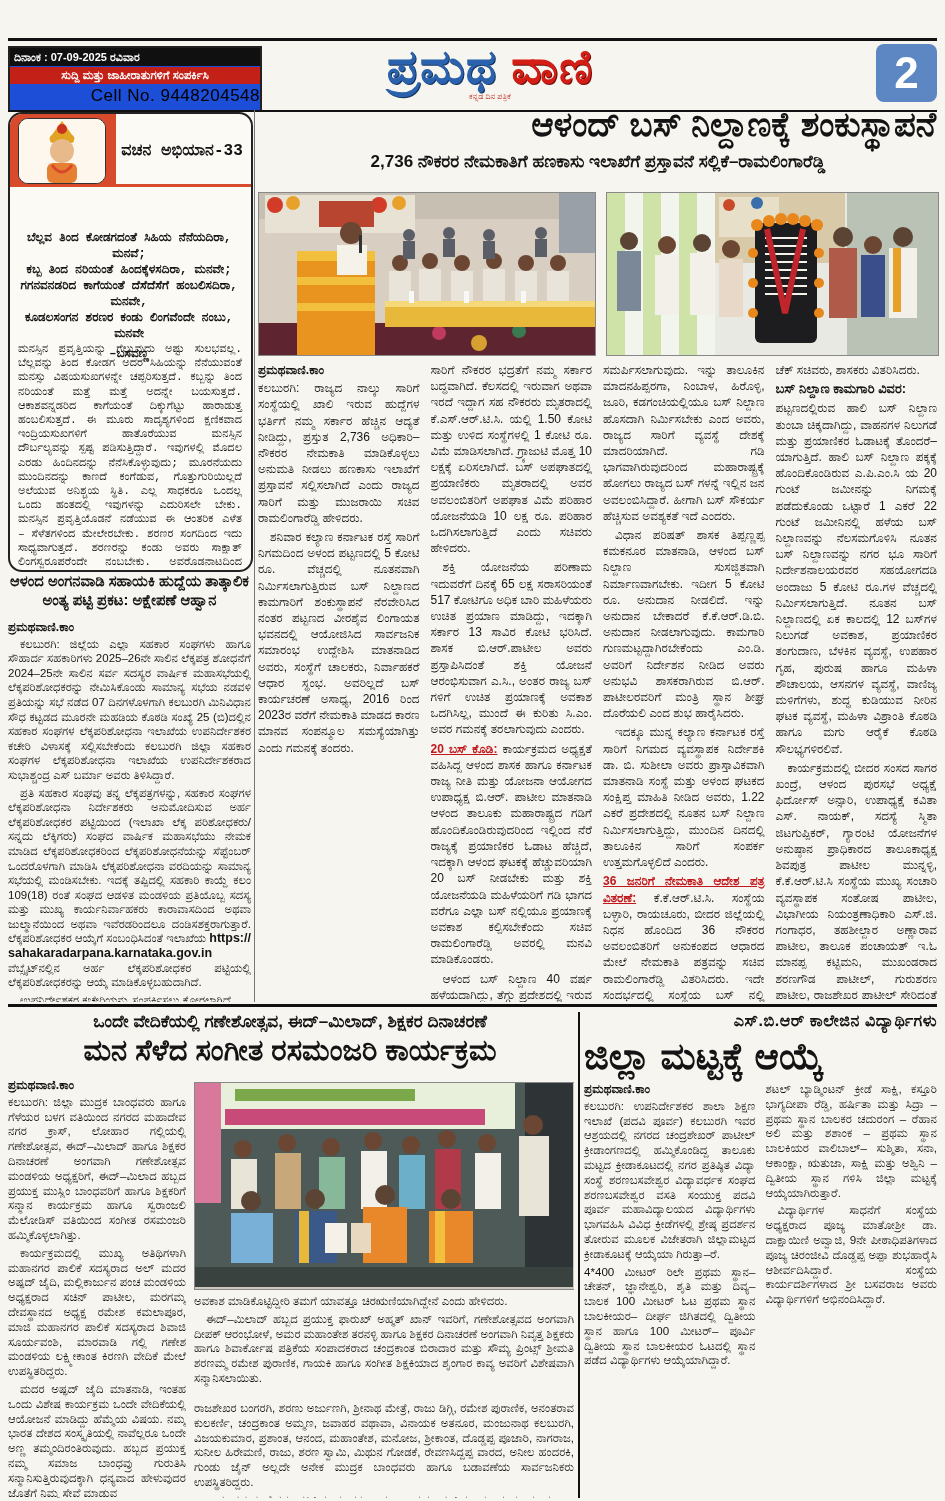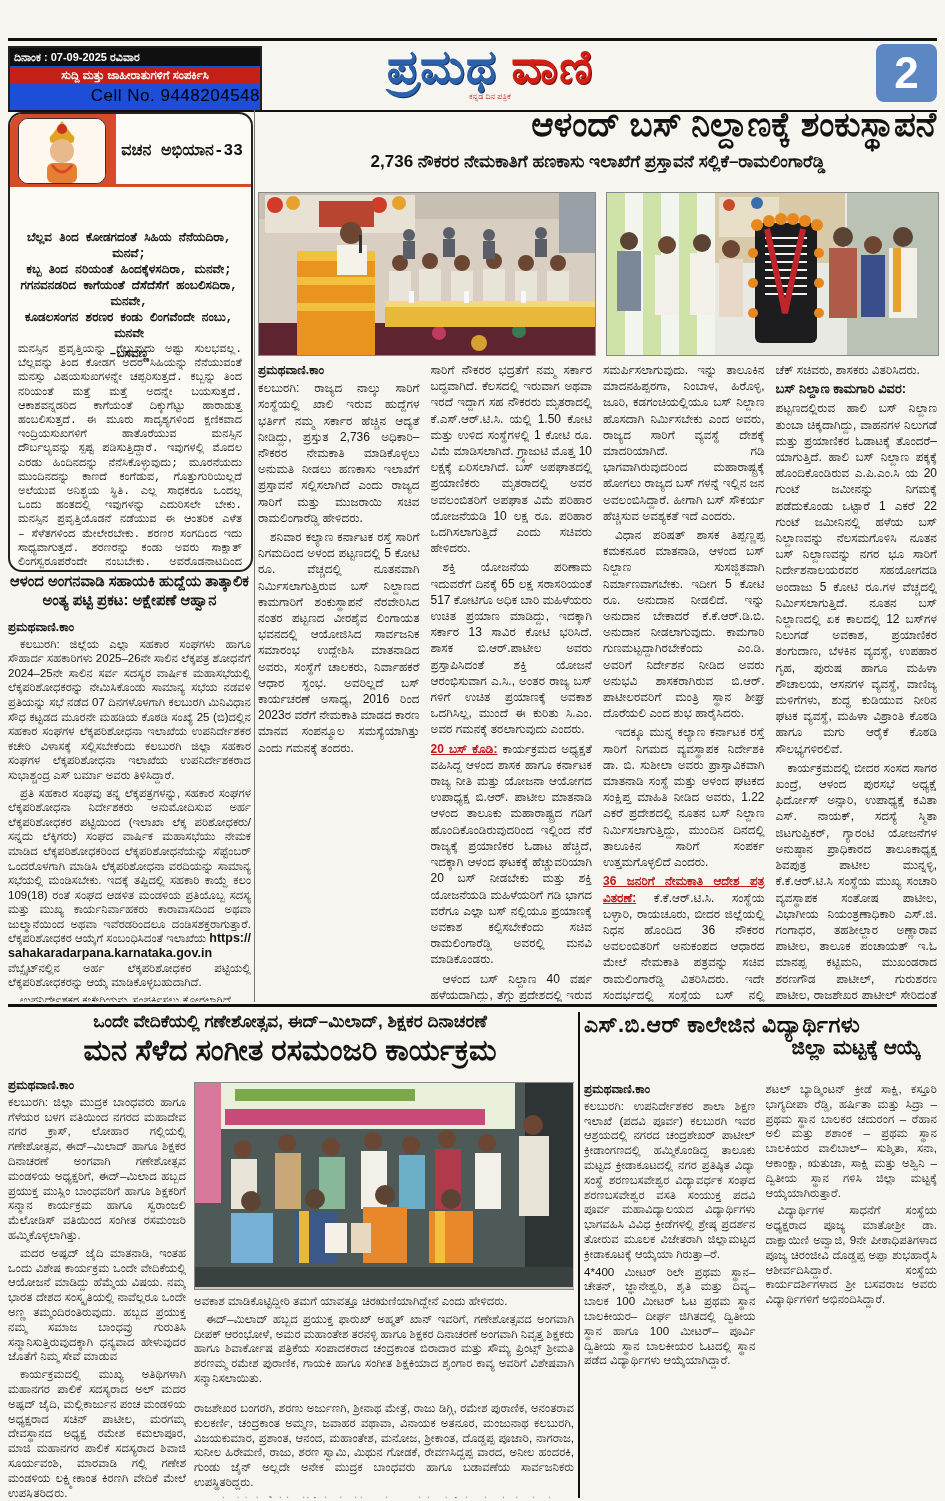--- a/index.html
+++ b/index.html
@@ -60,22 +60,22 @@
   .divider{left:8px;top:1004px;width:929px;height:3px;background:#111;}
   .bl-kicker{left:8px;top:1012px;width:564px;text-align:center;font-size:17px;font-weight:bold;}
   .bl-head{left:8px;top:1034px;width:564px;text-align:center;font-size:29px;font-weight:bold;}
   .bl-row{left:8px;top:1078px;width:566px;height:420px;overflow:hidden;}
   .bl-col1{position:absolute;left:0;top:0;width:178px;height:420px;font-size:11.6px;line-height:14.8px;
            text-align:justify;overflow:hidden;}
   .bl-photo{position:absolute;left:186px;top:4px;width:380px;height:206px;}
   .bl-lower{position:absolute;left:186px;top:216px;width:380px;height:204px;display:flex;gap:10px;overflow:hidden;flex-direction:column;}
   .bl-lcol{flex:1;font-size:11.6px;line-height:14.8px;text-align:justify;overflow:hidden;}
   .vrule-bottom{left:578px;top:1012px;width:2px;height:486px;background:#111;}
-  .br-kicker{left:584px;top:1012px;width:353px;text-align:left;font-size:22px;font-weight:bold;letter-spacing:.5px;}
-  .br-head{left:568px;top:1036px;width:353px;text-align:right;font-size:20px;font-weight:bold;}
+  .br-kicker{left:584px;top:1012px;width:353px;text-align:right;font-size:16px;font-weight:bold;letter-spacing:.5px;}
+  .br-head{left:584px;top:1036px;width:353px;text-align:left;font-size:37px;font-weight:bold;}
   .br-row{left:584px;top:1082px;width:353px;height:416px;display:flex;gap:10px;overflow:hidden;}
   .br-col{flex:1;font-size:11.6px;line-height:14.8px;text-align:justify;overflow:hidden;}
 </style>
 </head>
 <body>
 
 <div class="page">
 
   <div class="abs rule" style="left:8px;top:38px;width:929px;height:3px;"></div>
 
@@ -295,22 +295,22 @@
   </div>
 
   <div class="abs divider"></div>
 
   <div class="abs bl-head">ಮನ ಸೆಳೆದ ಸಂಗೀತ ರಸಮಂಜರಿ ಕಾರ್ಯಕ್ರಮ</div>
   <div class="abs bl-kicker">ಒಂದೇ ವೇದಿಕೆಯಲ್ಲಿ ಗಣೇಶೋತ್ಸವ, ಈದ್–ಮಿಲಾದ್, ಶಿಕ್ಷಕರ ದಿನಾಚರಣೆ</div>
   <div class="abs bl-row">
     <div class="bl-col1">
       <p class="byline">ಪ್ರಮಥವಾಣಿ.ಕಾಂ</p>
       <p class="body-p no-indent">ಕಲಬುರಗಿ: ಜಿಲ್ಲಾ ಮುದ್ರಕ ಬಾಂಧವರು ಹಾಗೂ ಗೆಳೆಯರ ಬಳಗ ವತಿಯಿಂದ ನಗರದ ಮಹಾದೇವ ನಗರ ಕ್ರಾಸ್, ಲೋಹಾರ ಗಲ್ಲಿಯಲ್ಲಿ ಗಣೇಶೋತ್ಸವ, ಈದ್–ಮಿಲಾದ್ ಹಾಗೂ ಶಿಕ್ಷಕರ ದಿನಾಚರಣೆ ಅಂಗವಾಗಿ ಗಣೇಶೋತ್ಸವ ಮಂಡಳಿಯ ಅಧ್ಯಕ್ಷರಿಗೆ, ಈದ್–ಮಿಲಾದ ಹಬ್ಬದ ಪ್ರಯುಕ್ತ ಮುಸ್ಲಿಂ ಬಾಂಧವರಿಗೆ ಹಾಗೂ ಶಿಕ್ಷಕರಿಗೆ ಸನ್ಮಾನ ಕಾರ್ಯಕ್ರಮ ಹಾಗೂ ಸ್ವರಾಂಜಲಿ ಮೆಲೋಡಿಸ್ ವತಿಯಿಂದ ಸಂಗೀತ ರಸಮಂಜರಿ ಹಮ್ಮಿಕೊಳ್ಳಲಾಗಿತ್ತು.</p>
+      <p class="body-p">ಕಾರ್ಯಕ್ರಮದಲ್ಲಿ ಮುಖ್ಯ ಅತಿಥಿಗಳಾಗಿ ಮಹಾನಗರ ಪಾಲಿಕೆ ಸದಸ್ಯರಾದ ಅಲ್ ಮದರ ಅಷ್ಫದ್ ಜೈದಿ, ಮಲ್ಲಿಕಾರ್ಜುನ ಪಂಚ ಮಂಡಳಿಯ ಅಧ್ಯಕ್ಷರಾದ ಸಚಿನ್ ಪಾಟೀಲ, ಮರಗಮ್ಮ ದೇವಸ್ಥಾನದ ಅಧ್ಯಕ್ಷ ರಮೇಶ ಕಮಲಾಪೂರ, ಮಾಜಿ ಮಹಾನಗರ ಪಾಲಿಕೆ ಸದಸ್ಯರಾದ ಶಿವಾಜಿ ಸೂರ್ಯವಂಶಿ, ಮಾರವಾಡಿ ಗಲ್ಲಿ ಗಣೇಶ ಮಂಡಳಿಯ ಲಕ್ಷ್ಮೀಕಾಂತ ಕಿರಣಗಿ ವೇದಿಕೆ ಮೇಲೆ ಉಪಸ್ಥಿತರಿದ್ದರು.</p>
       <p class="body-p">ಮದರ ಅಷ್ಫದ್ ಜೈದಿ ಮಾತನಾಡಿ, ಇಂತಹ ಒಂದು ವಿಶೇಷ ಕಾರ್ಯಕ್ರಮ ಒಂದೇ ವೇದಿಕೆಯಲ್ಲಿ ಆಯೋಜನೆ ಮಾಡಿದ್ದು ಹೆಮ್ಮೆಯ ವಿಷಯ. ನಮ್ಮ ಭಾರತ ದೇಶದ ಸಂಸ್ಕೃತಿಯಲ್ಲಿ ನಾವೆಲ್ಲರೂ ಒಂದೇ ಅಣ್ಣ ತಮ್ಮಂದಿರಂತಿರುವುದು. ಹಬ್ಬದ ಪ್ರಯುಕ್ತ ನಮ್ಮ ಸಮಾಜ ಬಾಂಧವ್ರು ಗುರುತಿಸಿ ಸನ್ಮಾನಿಸುತ್ತಿರುವುದಕ್ಕಾಗಿ ಧನ್ಯವಾದ ಹೇಳುವುದರ ಜೊತೆಗೆ ನಿಮ್ಮ ಸೇವೆ ಮಾಡುವ</p>
-      <p class="body-p">ಕಾರ್ಯಕ್ರಮದಲ್ಲಿ ಮುಖ್ಯ ಅತಿಥಿಗಳಾಗಿ ಮಹಾನಗರ ಪಾಲಿಕೆ ಸದಸ್ಯರಾದ ಅಲ್ ಮದರ ಅಷ್ಫದ್ ಜೈದಿ, ಮಲ್ಲಿಕಾರ್ಜುನ ಪಂಚ ಮಂಡಳಿಯ ಅಧ್ಯಕ್ಷರಾದ ಸಚಿನ್ ಪಾಟೀಲ, ಮರಗಮ್ಮ ದೇವಸ್ಥಾನದ ಅಧ್ಯಕ್ಷ ರಮೇಶ ಕಮಲಾಪೂರ, ಮಾಜಿ ಮಹಾನಗರ ಪಾಲಿಕೆ ಸದಸ್ಯರಾದ ಶಿವಾಜಿ ಸೂರ್ಯವಂಶಿ, ಮಾರವಾಡಿ ಗಲ್ಲಿ ಗಣೇಶ ಮಂಡಳಿಯ ಲಕ್ಷ್ಮೀಕಾಂತ ಕಿರಣಗಿ ವೇದಿಕೆ ಮೇಲೆ ಉಪಸ್ಥಿತರಿದ್ದರು.</p>
     </div>
     <div class="bl-photo photo">
       <svg width="378" height="204" viewBox="0 0 378 204">
         <rect width="378" height="204" fill="#4e5a58"></rect>
         <rect x="20" y="0" width="300" height="46" fill="#e8f0dc"></rect>
         <rect x="30" y="26" width="260" height="16" fill="#c84a78"></rect>
         <rect x="40" y="6" width="180" height="12" fill="#7aa84a"></rect>
         <rect x="0" y="0" width="26" height="120" fill="#d8789a"></rect>
         <rect x="330" y="0" width="48" height="204" fill="#2e3436"></rect>
         <g fill="#6b4632">

